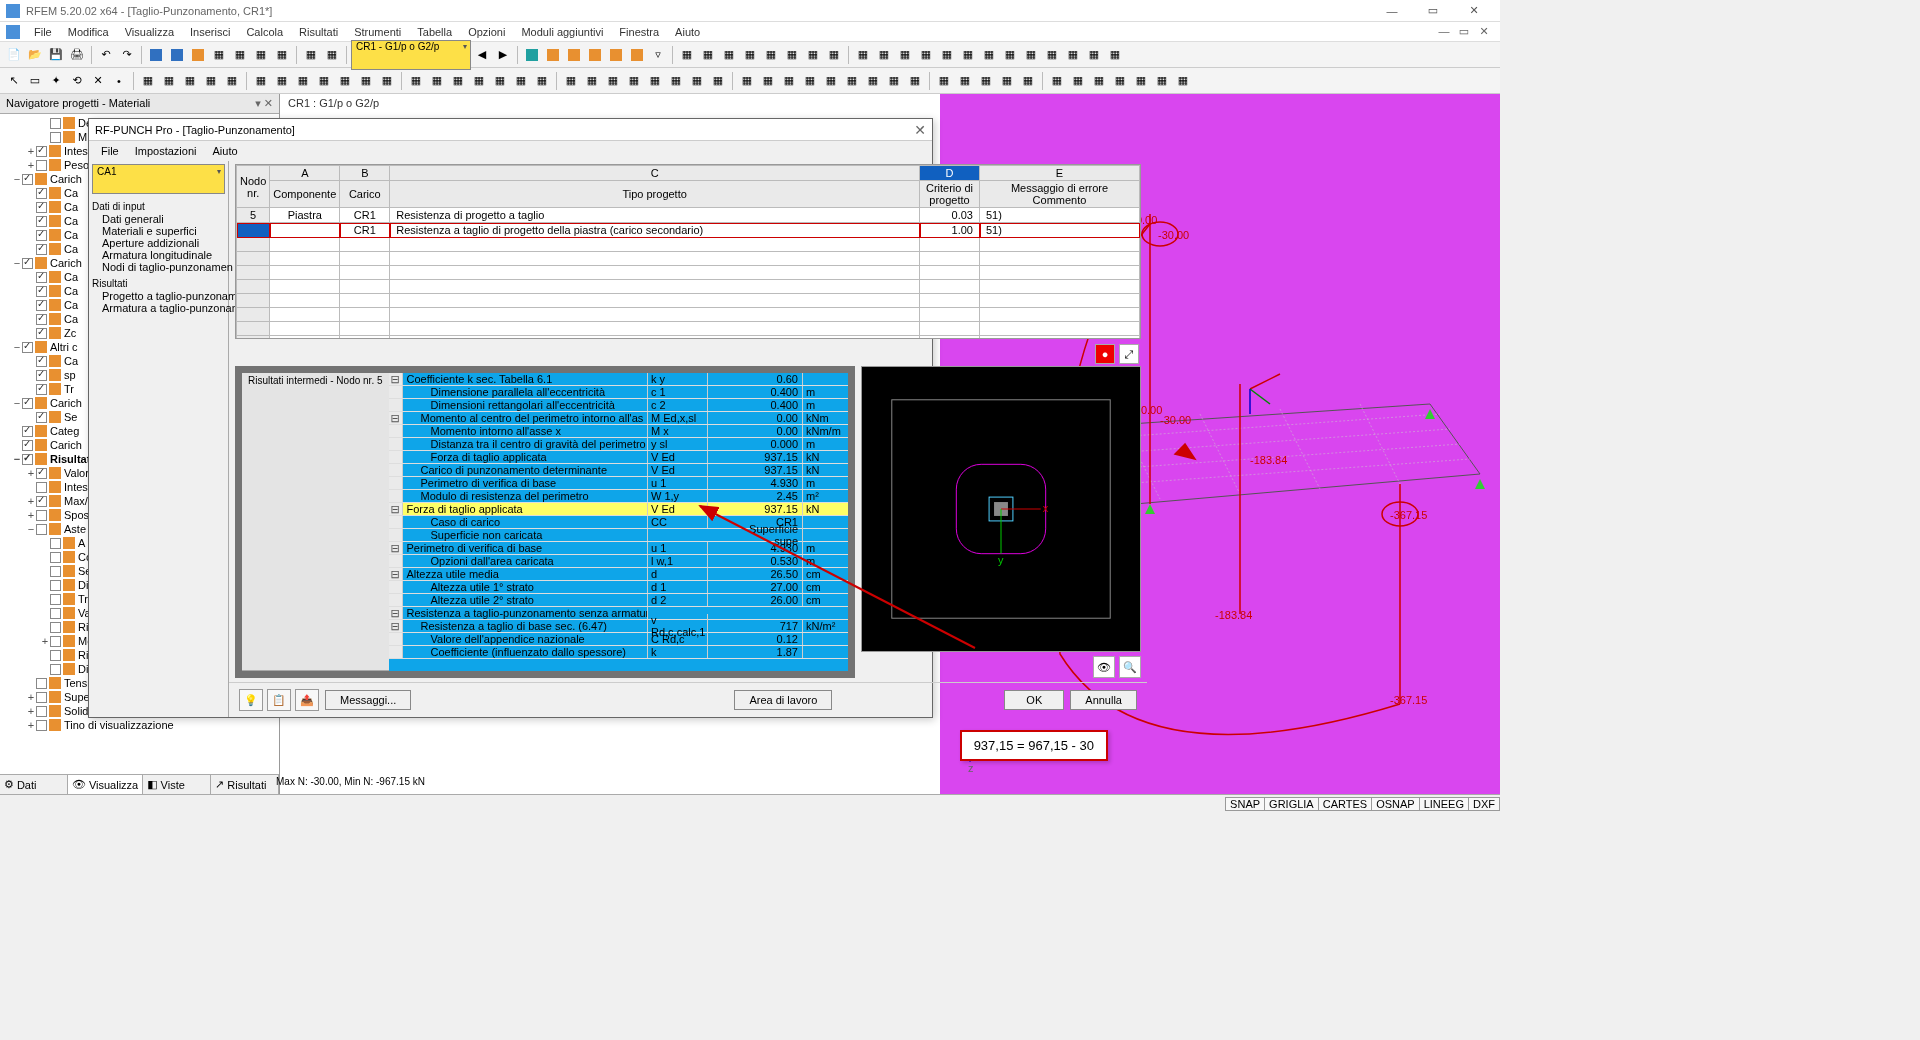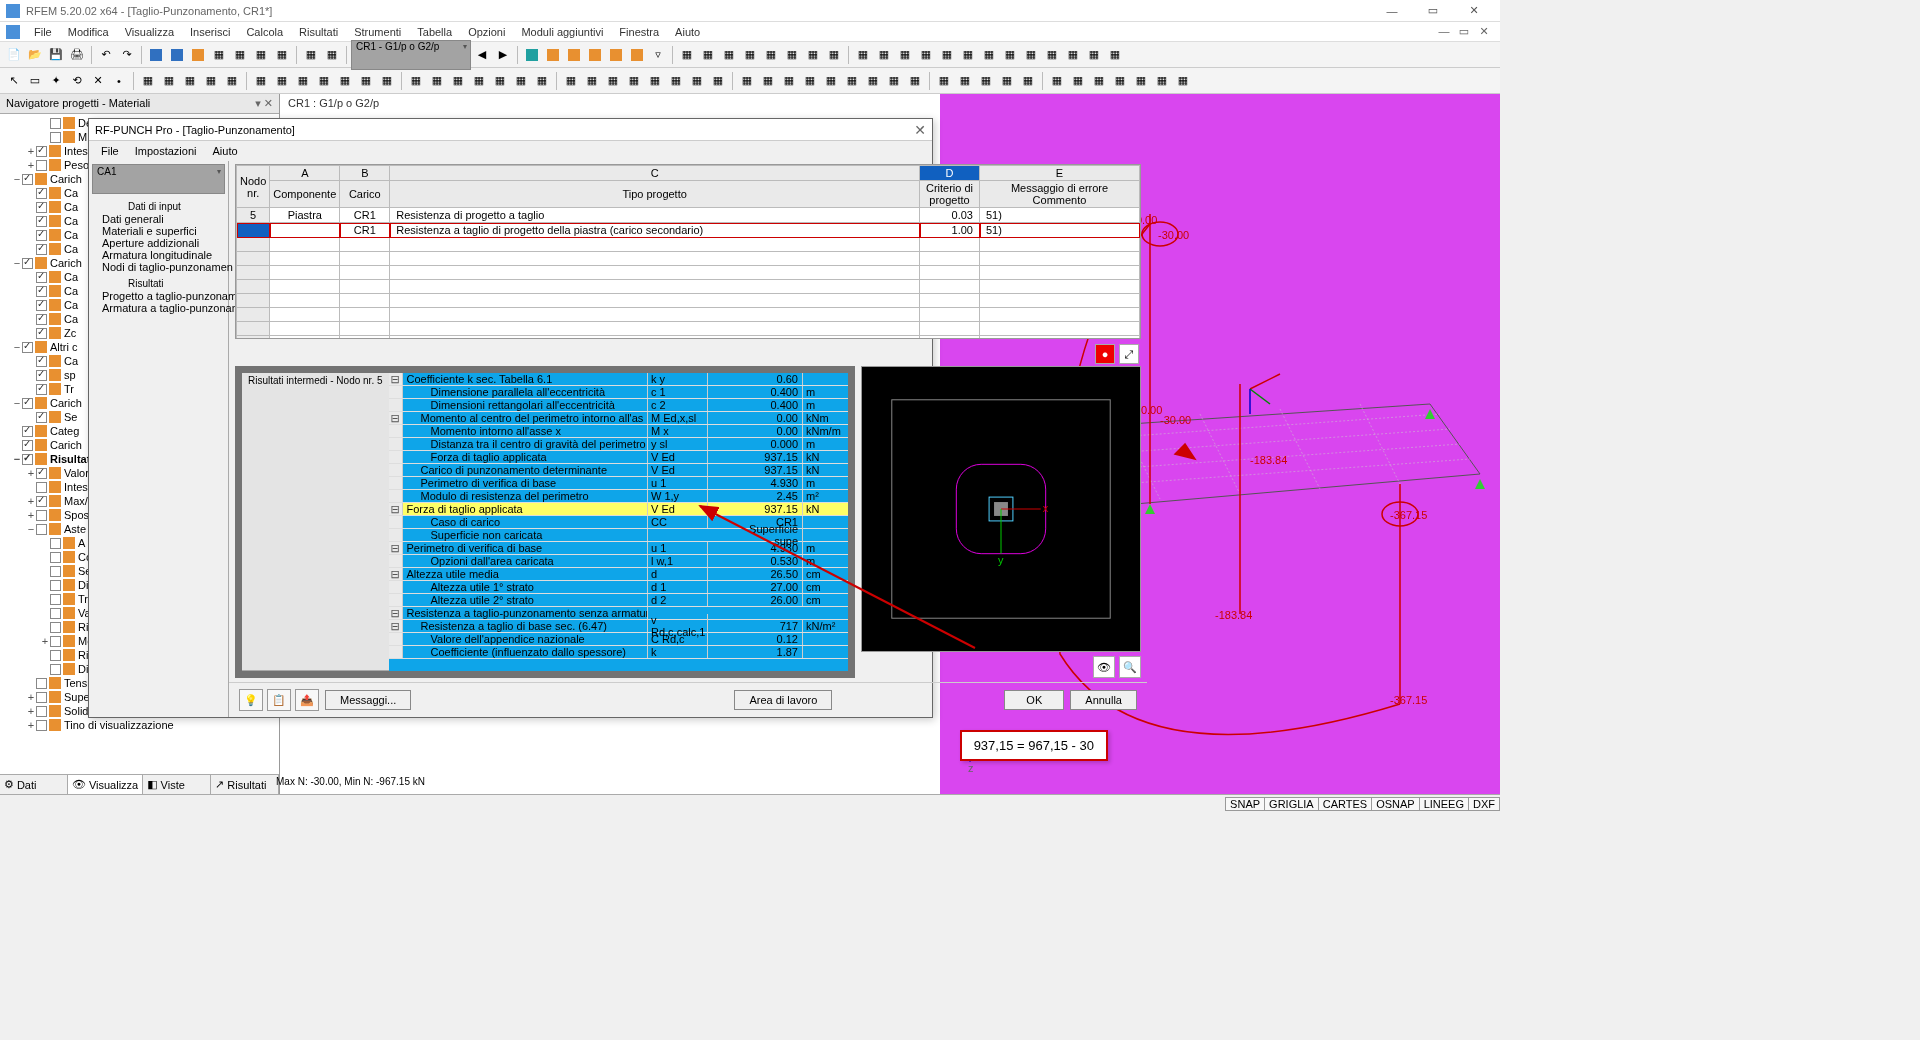--- a/index.html
+++ b/index.html
@@ -15,21 +15,21 @@
 
 .menubar { height: 20px; background: #fff; display: flex; align-items: center; padding: 0 6px; border-bottom: 1px solid #ddd; }
 .menubar .mitem { padding: 2px 8px; color: #333; }
 .menubar .mdiwin { margin-left: auto; display: flex; }
 .menubar .mdiwin span { width: 20px; text-align: center; color: #666; }
 
 
 .toolbar { height: 26px; background: #f4f4f4; display: flex; align-items: center; padding: 0 4px; border-bottom: 1px solid #ccc; gap: 1px; }
 .tbtn { width: 20px; height: 20px; display: inline-flex; align-items: center; justify-content: center; border: 1px solid transparent; }
 .tsep { width: 1px; height: 18px; background: #bbb; margin: 0 3px; }
-.tcombo { height: 30px; border: 1px solid #888; background: #a3a3a3; padding: 0 16px 16px 4px; min-width: 120px; position: relative; font-size: 10px; display: inline-flex; align-items: center; }
+.tcombo { height: 30px; border: 1px solid #888; background: #fde047; padding: 0 16px 16px 4px; min-width: 120px; position: relative; font-size: 10px; display: inline-flex; align-items: center; }
 .tcombo::after { content: "▾"; position: absolute; right: 3px; color: #555; font-size: 8px; }
 
 
 .main { display: flex; height: calc(100% - 22px - 20px - 52px - 18px); }
 
 
 .nav-panel { width: 280px; background: #fff; border-right: 1px solid #999; display: flex; flex-direction: column; }
 .nav-header { background: #e8e8e8; padding: 3px 6px; border-bottom: 1px solid #aaa; display: flex; justify-content: space-between; }
 .nav-header .closebtn { color: #666; }
 .nav-tree { flex: 1; overflow: auto; padding: 2px; font-size: 10px; }
@@ -50,21 +50,21 @@
 
 .dialog { position: absolute; left: 88px; top: 118px; width: 845px; height: 600px; background: #f0f0f0; border: 1px solid #666; box-shadow: 2px 2px 8px rgba(0,0,0,0.2); z-index: 100; display: flex; flex-direction: column; }
 .dlg-title { height: 22px; background: #fff; display: flex; align-items: center; padding: 0 6px; border-bottom: 1px solid #ccc; }
 .dlg-title .closebtn { margin-left: auto; color: #666; font-size: 14px; width: 30px; text-align: right; }
 .dlg-menu { height: 20px; display: flex; align-items: center; padding: 0 4px; background: #f0f0f0; }
 .dlg-menu span { padding: 2px 8px; }
 .dlg-body { flex: 1; display: flex; }
 .dlg-left { width: 140px; border-right: 1px solid #aaa; display: flex; flex-direction: column; }
 .dlg-combo { margin: 3px; }
 .dlg-tree { flex: 1; padding: 3px; font-size: 10px; }
-.dlg-tree .thead { font-size: 10px; padding: 1px 0; margin-left: 36px; }
+.dlg-tree .thead { font-size: 10px; padding: 1px 0; }
 .dlg-tree .thead.grp { font-weight: normal; }
 .dlg-tree .titem { padding: 0 0 0 10px; white-space: nowrap; }
 .dlg-right { flex: 1; display: flex; flex-direction: column; }
 .dlg-section-title { background: #e4e4e4; padding: 3px 6px; border-bottom: 1px solid #aaa; font-size: 10px; }
 
 
 .grid-wrap { height: 175px; border-bottom: 1px solid #aaa; overflow: auto; background: #fff; margin: 3px 6px; border: 1px solid #999; }
 .grid { width: 100%; border-collapse: collapse; font-size: 10px; }
 .grid th, .grid td { border: 1px solid #bbb; padding: 1px 3px; text-align: center; height: 14px; }
 .grid thead th { background: #eaeaea; font-weight: normal; }

